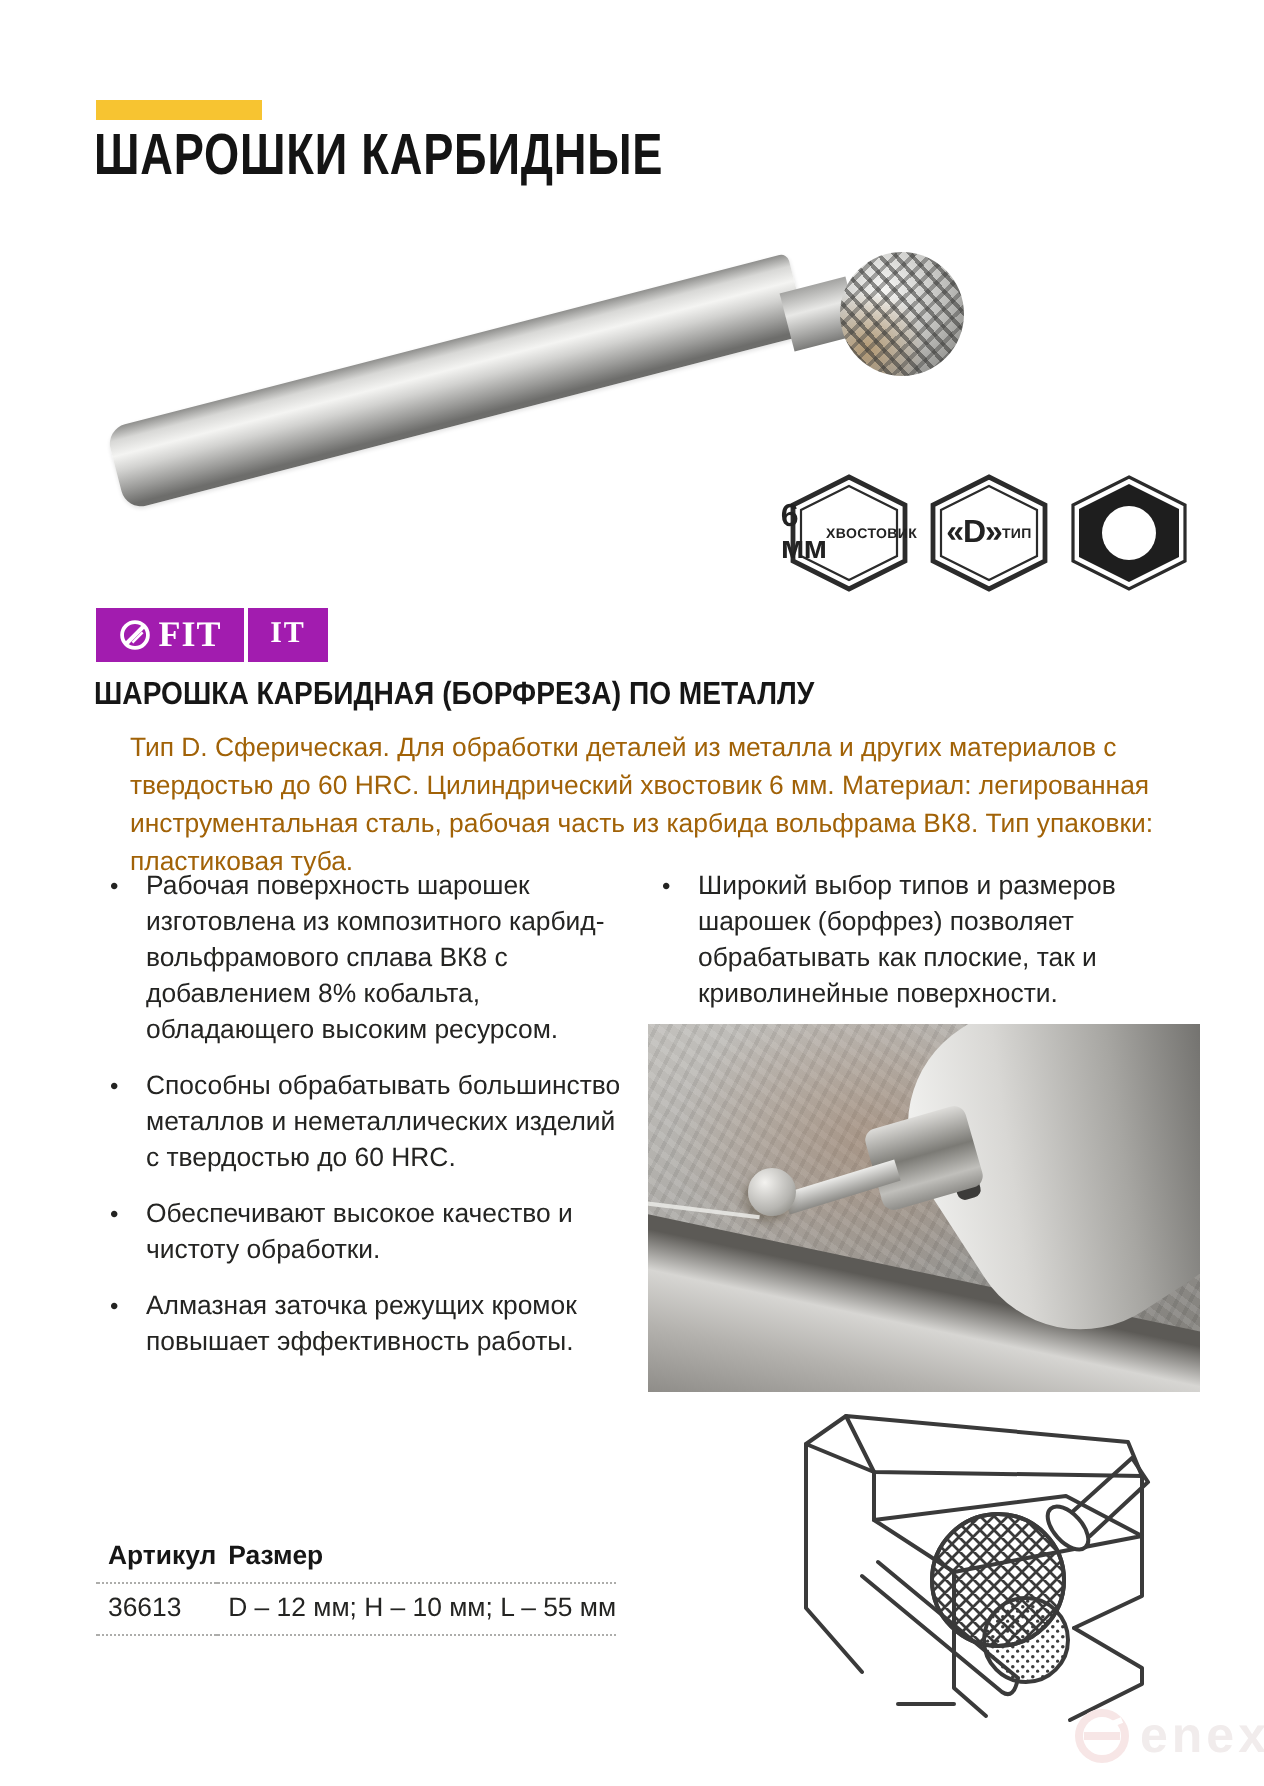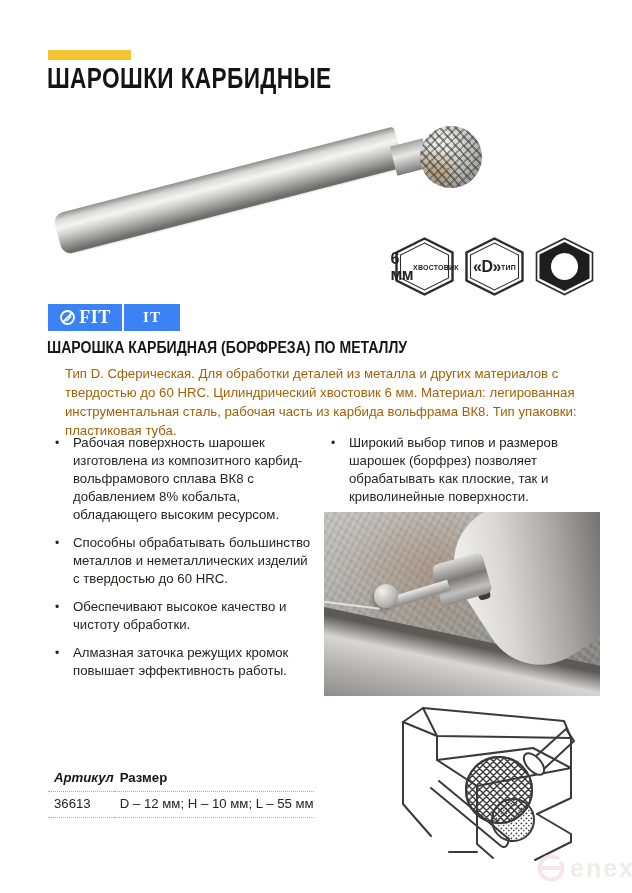--- a/index.html
+++ b/index.html
@@ -44,23 +44,23 @@
   
   .badges { position:absolute; left:393px; top:237px; display:flex; gap:7px; }
   .badge { position:relative; width:63px; height:59px; }
   .badge svg { position:absolute; inset:0; }
   .badge-text { position:absolute; inset:0; display:flex; align-items:center; justify-content:center; }
   .badge-value { font-weight:bold; font-size:16px; color:#222; letter-spacing:-0.5px; line-height:16px; }
   .badge-label { font-weight:bold; font-size:7px; color:#222; letter-spacing:0.2px; margin-top:1px; }
 
   
   .brand { position:absolute; left:48px; top:304px; display:flex; gap:2px; height:27px; }
-  .brand-box { background:#3b82f6; color:#ffffff; display:flex; align-items:center; justify-content:center; }
+  .brand-box { background:#a21caf; color:#ffffff; display:flex; align-items:center; justify-content:center; }
   .brand-main { width:74px; gap:3px; font-family:"Liberation Serif", serif; font-weight:bold; font-size:18px; letter-spacing:0.5px; }
-  .brand-sub  { width:56px; font-family:"Liberation Serif", serif; font-weight:bold; font-size:15px; letter-spacing:1px;text-align:center; }
+  .brand-sub  { width:40px; font-family:"Liberation Serif", serif; font-weight:bold; font-size:15px; letter-spacing:1px;text-align:center; }
 
   
   .product-heading {
     position:absolute; left:47px; top:339px; width:700px;
     font-size:16px; font-weight:bold; color:#161616; white-space:nowrap;
   }
   .description { position:absolute; left:65px; top:364px; width:548px; font-size:13.2px; line-height:19px; color:#a16207; }
 
   .features { position:absolute; top:434px; list-style:none; font-size:13.2px; line-height:18px; color:#242422; }
   .features-left  { left:48px;  width:268px; }
@@ -92,21 +92,21 @@
       box-shadow:-2px 3px 4px rgba(60,50,30,0.35); }
   .photo .scratch { position:absolute; left:-4px; top:92px; width:60px; height:2px; transform:rotate(7deg); background:rgba(235,235,232,0.85); }
 
   
   .sketch { position:absolute; left:385px; top:702px; width:215px; height:172px; }
 
   
   .spec-table { position:absolute; left:48px; top:766px; width:260px; border-collapse:collapse; font-size:13.2px; color:#242422; }
   .spec-table th, .spec-table td { text-align:left; padding:4px 0 6px 6px; border-bottom:1.5px dotted #adadab; white-space:nowrap; }
   .spec-table th { font-weight:bold; color:#161616; }
-  .spec-table .col-art { width:72px;font-style:italic; }
+  .spec-table .col-art { width:72px; }
 
   
   .watermark { position:absolute; left:536px; top:853px; display:flex; align-items:center; gap:4px; }
   .watermark-text { font-size:25px; font-weight:bold; letter-spacing:2px; color:#f1ecec; }
 </style>
 </head>
 <body>
 
 <div class="page">
 

